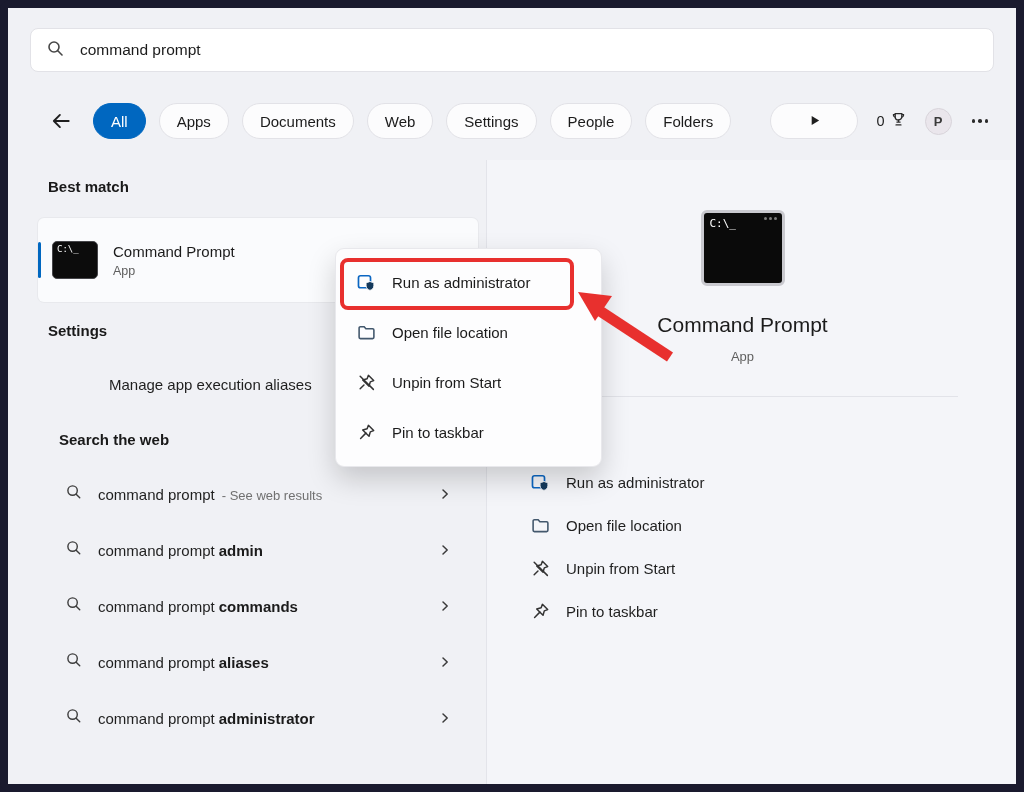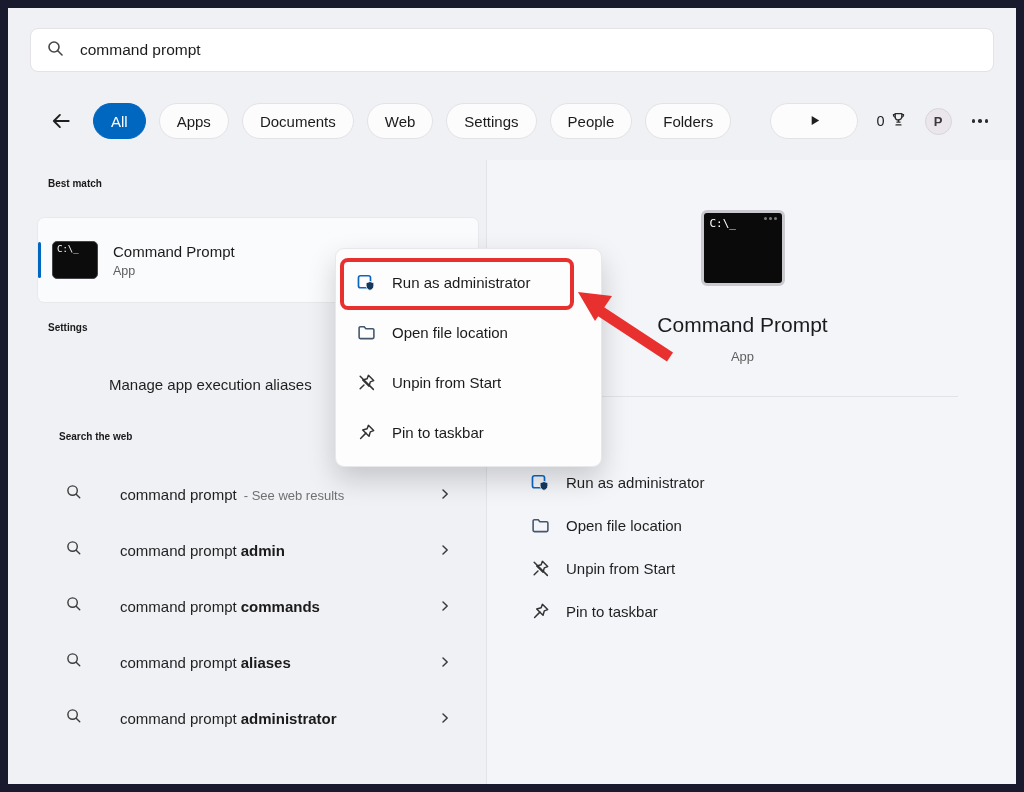--- a/index.html
+++ b/index.html
@@ -46,21 +46,21 @@
   .avatar {
     width:27px; height:27px; border-radius:50%; background:#eae6ec; border:1px solid #d8d4da;
     display:flex; align-items:center; justify-content:center;
     font-size:13px; font-weight:700; color:#3a3a3a; cursor:pointer;
   }
   .more-btn { display:flex; gap:3px; align-items:center; cursor:pointer; padding:6px 2px; }
   .more-btn i { width:3.5px; height:3.5px; border-radius:50%; background:#2b2b2b; display:block; }
 
   
   .section-h {
-    position:absolute; left:40px; font-size:10px; font-weight:700; color:#191919;
+    position:absolute; left:40px; font-size:15px; font-weight:700; color:#191919;
   }
   .h-best { top:170px; }
   .h-settings { top:314px; }
   .h-web { top:423px;margin-left:11px; }
 
   .best-card {
     position:absolute; left:30px; top:210px; width:440px; height:84px;
     background:#fafbfd; border-radius:6px; box-shadow:0 0 0 1px rgba(0,0,0,0.03);
     display:flex; align-items:center; padding-left:14px; gap:15px;
   }
@@ -78,21 +78,21 @@
 
   .settings-row {
     position:absolute; left:85px; top:368px; font-size:15px; color:#1f1f1f; cursor:pointer;margin-left:16px;
   }
 
   .sug-row {
     position:absolute; left:30px; width:440px; height:44px;
     display:flex; align-items:center; padding:0 26px 0 28px; gap:16px;
     border-radius:6px; cursor:pointer;
   }
-  .sug-text { font-size:15px; color:#1f1f1f; white-space:nowrap;margin-left:22px; }
+  .sug-text { font-size:15px; color:#1f1f1f; white-space:nowrap; }
   .sug-bold { font-size:15px; font-weight:700; color:#1b1b1b; }
   .sug-bold:not(:empty){ margin-left:4px; }
   .sug-meta { font-size:13px; color:#707070; }
   .sug-meta:not(:empty){ margin-left:7px; }
   .sug-chev { margin-left:auto; display:flex; align-items:center; }
 
   
   .context-menu {
     position:absolute; left:327px; top:240px; width:267px; height:219px;
     background:#fdfdfe; border:1px solid #e8e8ec; border-radius:9px;

